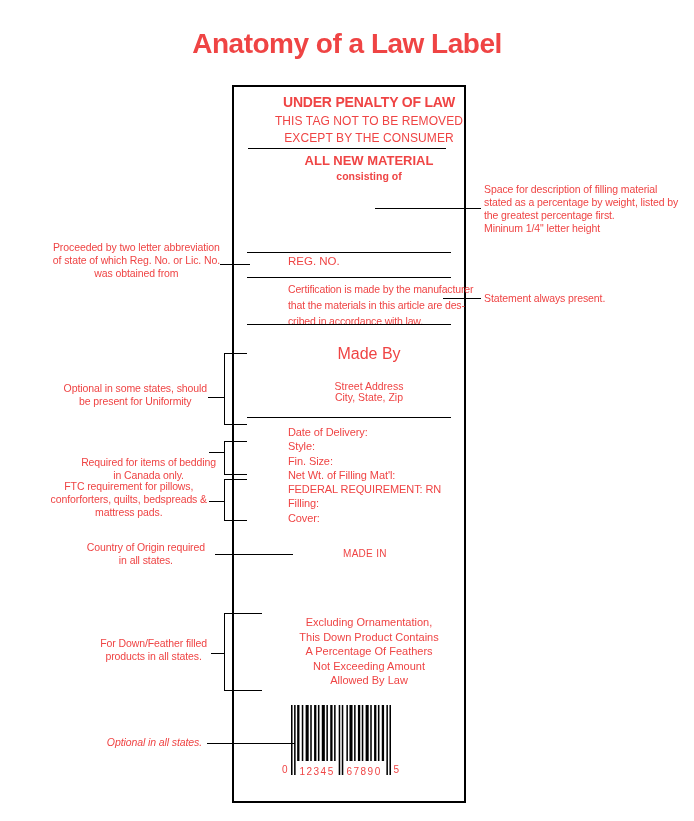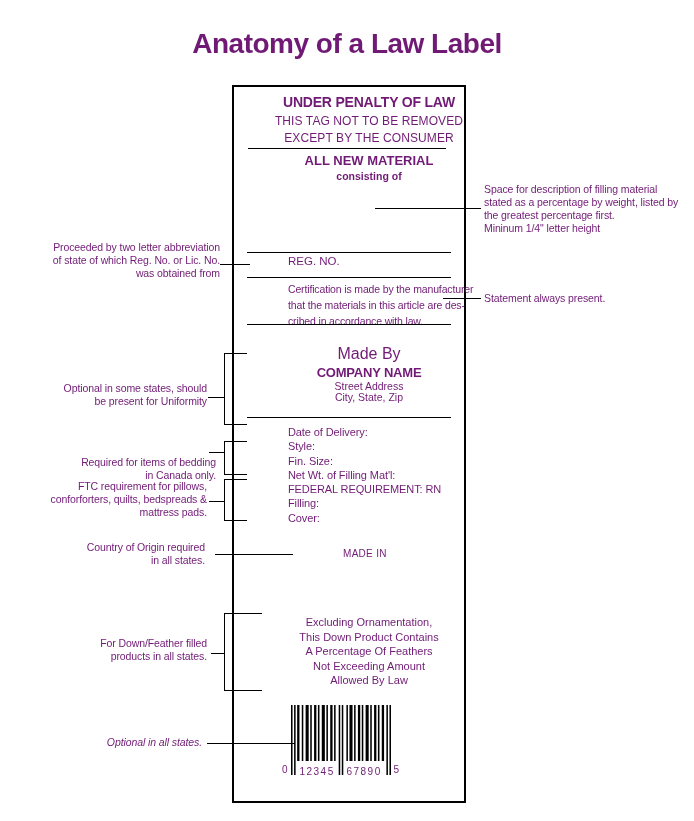--- a/index.html
+++ b/index.html
@@ -1,18 +1,18 @@
 <!DOCTYPE html>
 <html><head>
 <meta charset="utf-8">
 <style>
   html,body{margin:0;padding:0;background:#fff;}
   #canvas{
     position:relative;width:694px;height:821px;background:#fff;
-    font-family:"Liberation Sans","DejaVu Sans",sans-serif;color:#701a75;overflow:hidden;
+    font-family:"Liberation Sans","DejaVu Sans",sans-serif;color:#ef4444;overflow:hidden;
   }
   .page-title{
     position:absolute;top:28px;left:0;width:100%;text-align:center;
     font-size:28px;font-weight:bold;letter-spacing:-0.5px;
   }
   
   .law-label{
     position:absolute;left:232px;top:85px;width:234px;height:718px;
     border:2px solid #000;background:#fff;box-sizing:border-box;
   }
@@ -36,21 +36,21 @@
   
   .barcode{position:absolute;top:618px;left:48px;display:flex;align-items:flex-end;gap:3px;}
   .bc-digit{font-size:10px;line-height:11px;}
   .bc-bars{position:relative;width:100px;height:70px;}
   .bc-bars svg{display:block;}
   .bc-g{position:absolute;bottom:-2px;font-size:10px;letter-spacing:1.5px;text-align:center;background:#fff;line-height:11px;}
   .bc-g1{left:6%;width:41%;}
   .bc-g2{left:53%;width:41%;}
   
   .ann{position:absolute;font-size:10.5px;line-height:13px;white-space:pre-line;letter-spacing:-0.1px;}
-  .ann-left{text-align:right;}
+  .ann-left{text-align:center;}
   
   .hl{position:absolute;height:1px;background:#000;}
   .vl{position:absolute;width:1px;background:#000;}
 </style>
 </head>
 <body>
 
 <div id="canvas">
 
   <div class="page-title">Anatomy of a Law Label</div>
@@ -72,21 +72,20 @@
     <div class="abs regno">REG. NO.</div>
     <div class="lh" style="top:190px;left:13px;width:204px;"></div>
 
     <div class="abs cert ml">Certification is made by the manufacturer
 that the materials in this article are des-
 cribed in accordance with law.</div>
 
     <div class="lh" style="top:237px;left:13px;width:204px;"></div>
 
     <div class="abs ctr madeby">Made By</div>
-    <div class="abs ctr company">COMPANY NAME</div>
     <div class="abs ctr addr1">Street Address</div>
     <div class="abs ctr addr2">City, State, Zip</div>
 
     <div class="lh" style="top:330px;left:13px;width:204px;"></div>
 
     <div class="abs fields ml">Date of Delivery:
 Style:
 Fin. Size:
 Net Wt. of Filling Mat'l:
 FEDERAL REQUIREMENT: RN

